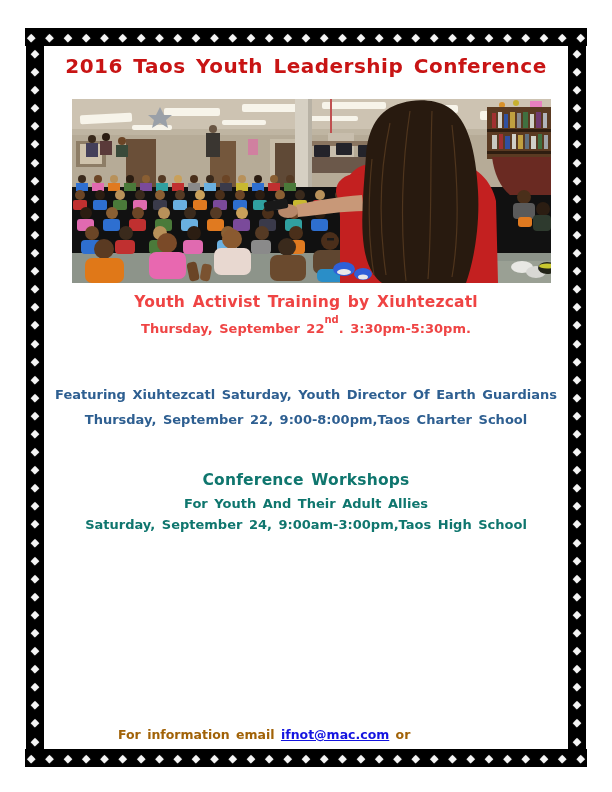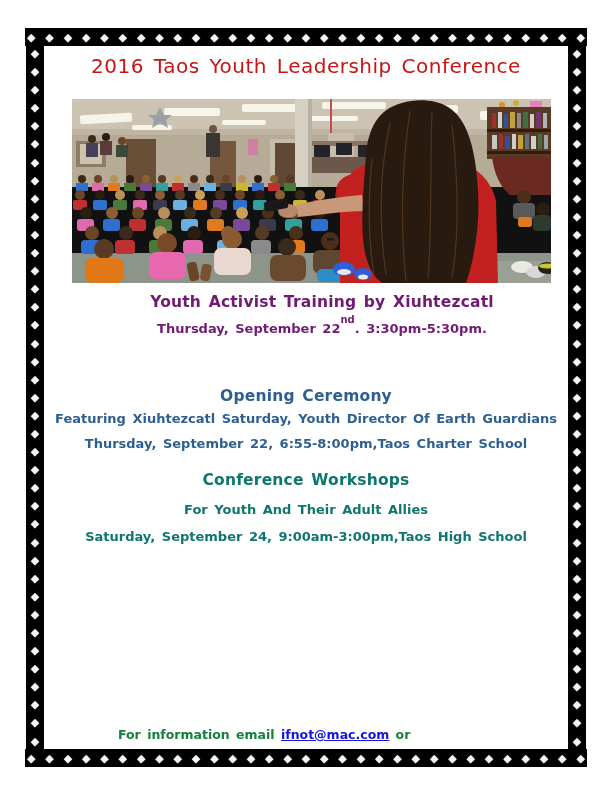--- a/index.html
+++ b/index.html
@@ -8,38 +8,38 @@
   
   .band{position:absolute;background:#000;display:flex;justify-content:space-between;
         align-items:center;color:#f5f5f5;overflow:hidden;}
   .band span{font-size:11px;line-height:1;text-shadow:0 0 1px #888;}
   .band-top{left:25px;top:28px;width:562px;height:18px;padding:0 2px;box-sizing:border-box;}
   .band-bottom{left:25px;top:749px;width:562px;height:18px;padding:0 2px;box-sizing:border-box;}
   .band-left{left:26px;top:46px;width:18px;height:703px;flex-direction:column;padding:2px 0;box-sizing:border-box;}
   .band-right{left:568px;top:46px;width:18px;height:703px;flex-direction:column;padding:2px 0;box-sizing:border-box;}
   
   .title{position:absolute;top:54px;left:0;width:100%;text-align:center;
-         color:#c81414;font-size:20px;font-weight:normal;letter-spacing:.5px;word-spacing:3px;}
+         color:#c81414;font-size:20px;font-weight:bold;letter-spacing:.5px;word-spacing:3px;}
   
   .photo{position:absolute;left:72px;top:99px;width:479px;height:184px;background:#111;}
   .photo svg{display:block;}
   
   .sec{position:absolute;left:45px;width:522px;text-align:center;font-weight:bold;word-spacing:2px;}
   .sec .h{font-size:15.5px;line-height:24px;letter-spacing:.2px;}
   .sec .l{font-size:13px;line-height:21px;}
-  .olive{color:#701a75;padding-left:16px;}
+  .olive{color:#ef4444;}
   .blue{color:#2e5f91;}
   .red{color:#0f766e;}
   sup{font-size:10px;position:relative;top:-5px;font-weight:bold;}
   .op-l2{margin-top:4px;}
-  .wk .l{line-height:19px;margin-top:8px;}
+  .wk .l{line-height:19px;margin-top:2px;}
   
   .footer{position:absolute;top:727px;left:118px;font-size:12.5px;font-weight:bold;
           word-spacing:2px;white-space:nowrap;}
-  .footer .green{color:#15803d;}
+  .footer .green{color:#a16207;}
   .footer a{color:#1414e0;text-decoration:underline;cursor:pointer;}
 </style>
 </head>
 <body>
 
 <div class="page">
 
   <div class="band band-top">
       <span>◆</span>
       <span>◆</span>
@@ -428,23 +428,22 @@
       <ellipse cx="291" cy="178" rx="5" ry="2.5" fill="#e8e8e8"></ellipse>
     </svg>
   </div>
 
   <div class="sec olive" style="top:290px">
     <div class="h">Youth Activist Training by Xiuhtezcatl</div>
     <div class="l"><span>Thursday, September 22</span><sup>nd</sup><span>. 3:30pm-5:30pm.</span></div>
   </div>
 
   <div class="sec blue" style="top:384px">
-    <div class="h">Opening Ceremony</div>
     <div class="l">Featuring Xiuhtezcatl Saturday, Youth Director Of Earth Guardians</div>
-    <div class="l op-l2">Thursday, September 22, 6:55-8:00pm,Taos Charter School</div>
+    <div class="l op-l2">Thursday, September 22, 9:00-8:00pm,Taos Charter School</div>
   </div>
 
   <div class="sec red wk" style="top:468px">
     <div class="h">Conference Workshops</div>
     <div class="l">For Youth And Their Adult Allies</div>
     <div class="l">Saturday, September 24, 9:00am-3:00pm,Taos High School</div>
   </div>
 
   <div class="footer"><span class="green">For information email </span><a>ifnot@mac.com</a><span class="green"> or</span></div>
 

